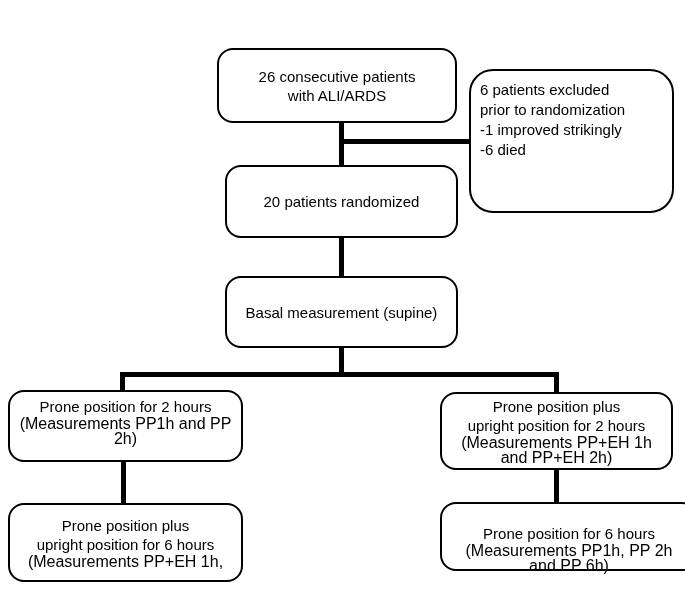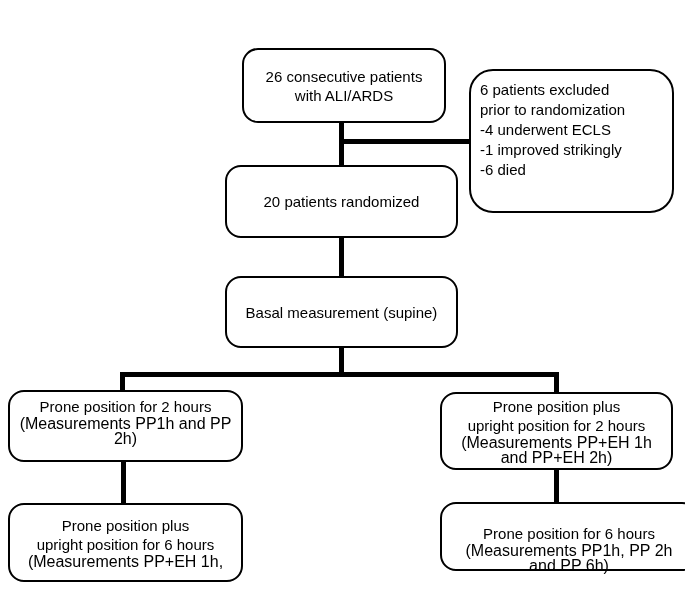--- a/index.html
+++ b/index.html
@@ -53,29 +53,28 @@
   <div class="conn" style="left:339px;top:122px;width:5px;height:45px"></div>
   <div class="conn" style="left:341px;top:139px;width:131px;height:5px"></div>
   <div class="conn" style="left:339px;top:237px;width:5px;height:41px"></div>
   <div class="conn" style="left:339px;top:347px;width:5px;height:28px"></div>
   <div class="conn" style="left:120px;top:372px;width:439px;height:5px"></div>
   <div class="conn" style="left:120px;top:372px;width:5px;height:20px"></div>
   <div class="conn" style="left:554px;top:372px;width:5px;height:22px"></div>
   <div class="conn" style="left:121px;top:461px;width:5px;height:44px"></div>
   <div class="conn" style="left:554px;top:468px;width:5px;height:36px"></div>
 
-  <div class="box" style="left:242px;top:48px;width:204px;height:75px">
+  <div class="box" style="left:217px;top:48px;width:240px;height:75px">
     <div class="main">26 consecutive patients</div>
     <div class="main">with ALI/ARDS</div>
   </div>
 
   <div class="box excluded" style="left:469px;top:69px;width:205px;height:144px">
     <div class="main">6 patients excluded</div>
     <div class="main">prior to randomization</div>
-    <div class="main">-4 underwent ECLS</div>
     <div class="main">-1 improved strikingly</div>
     <div class="main">-6 died</div>
   </div>
 
   <div class="box" style="left:225px;top:165px;width:233px;height:73px">
     <div class="main">20 patients randomized</div>
   </div>
 
   <div class="box" style="left:225px;top:276px;width:233px;height:72px">
     <div class="main">Basal measurement (supine)</div>

